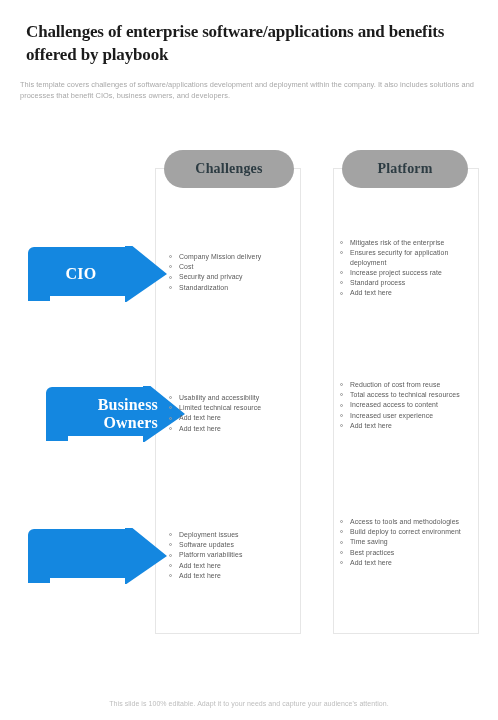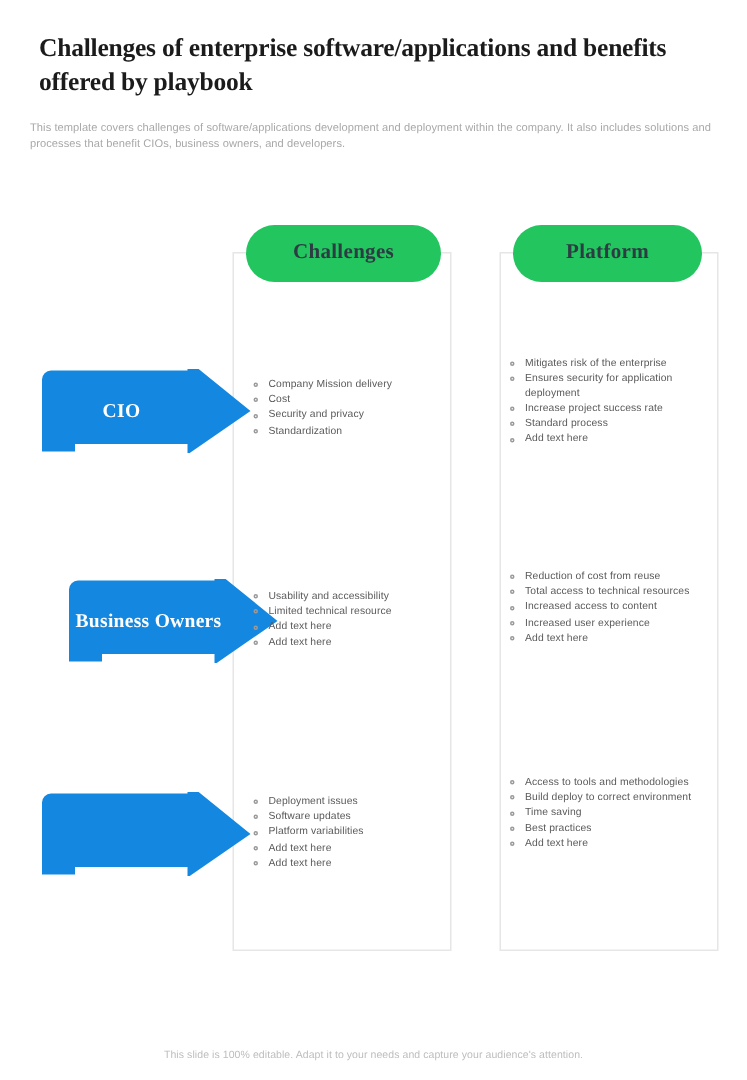--- a/index.html
+++ b/index.html
@@ -50,21 +50,21 @@
     box-sizing: border-box;
   }
   #challenges-column { left: 155px; top: 168px; width: 146px; height: 466px; }
   #benefits-column   { left: 333px; top: 168px; width: 146px; height: 466px; }
 
   
   .pill {
     position: absolute;
     height: 38px;
     border-radius: 19px;
-    background: #22c55e;
+    background: #a3a3a3;
     display: flex;
     align-items: center;
     justify-content: center;
     font-family: "Liberation Serif", serif;
     font-weight: bold;
     font-size: 14px;
     color: #2d3c43;
     letter-spacing: 0.2px;
   }
   #challenges-pill { left: 164px; top: 150px; width: 130px; }
@@ -81,24 +81,25 @@
     position: absolute;
     left: 0;
     top: 0;
     width: 118px;
     height: 56px;
     display: flex;
     align-items: center;
     justify-content: center;
     font-family: "Liberation Serif", serif;
     font-weight: bold;
-    font-size: 13px;
+    font-size: 16px;
     color: #ffffff;
     letter-spacing: 0.2px;
     pointer-events: none;
+    text-align: right;
   }
   #arrow-cio            { left: 22px; top: 246px; }
   #arrow-business-owners{ left: 40px; top: 386px; }
   #arrow-developers     { left: 22px; top: 528px; }
 
   
   .bullet-list {
     position: absolute;
     width: 128px;
     margin: 0;

